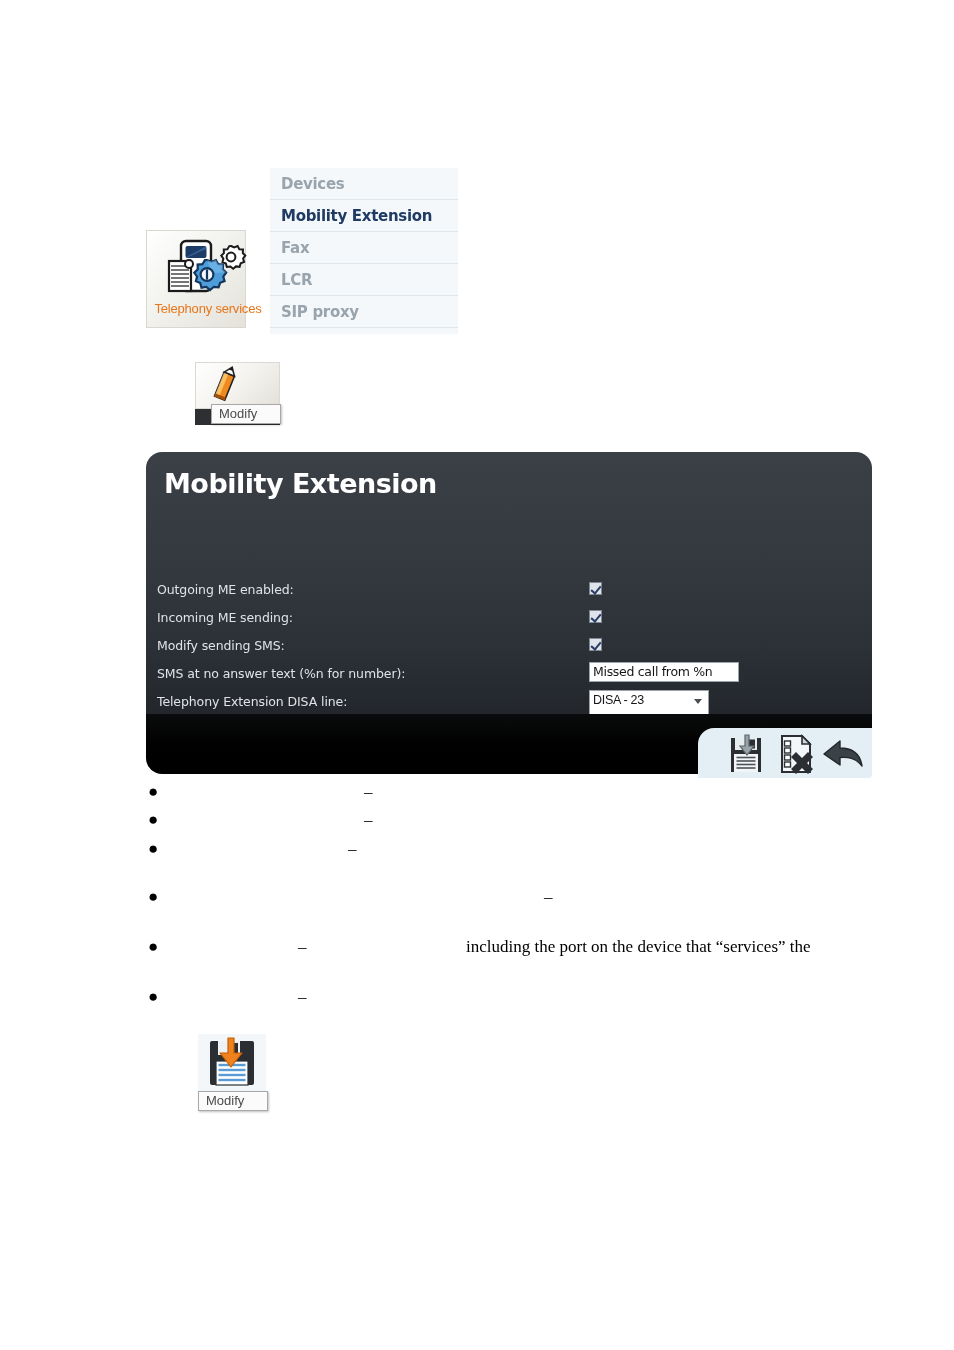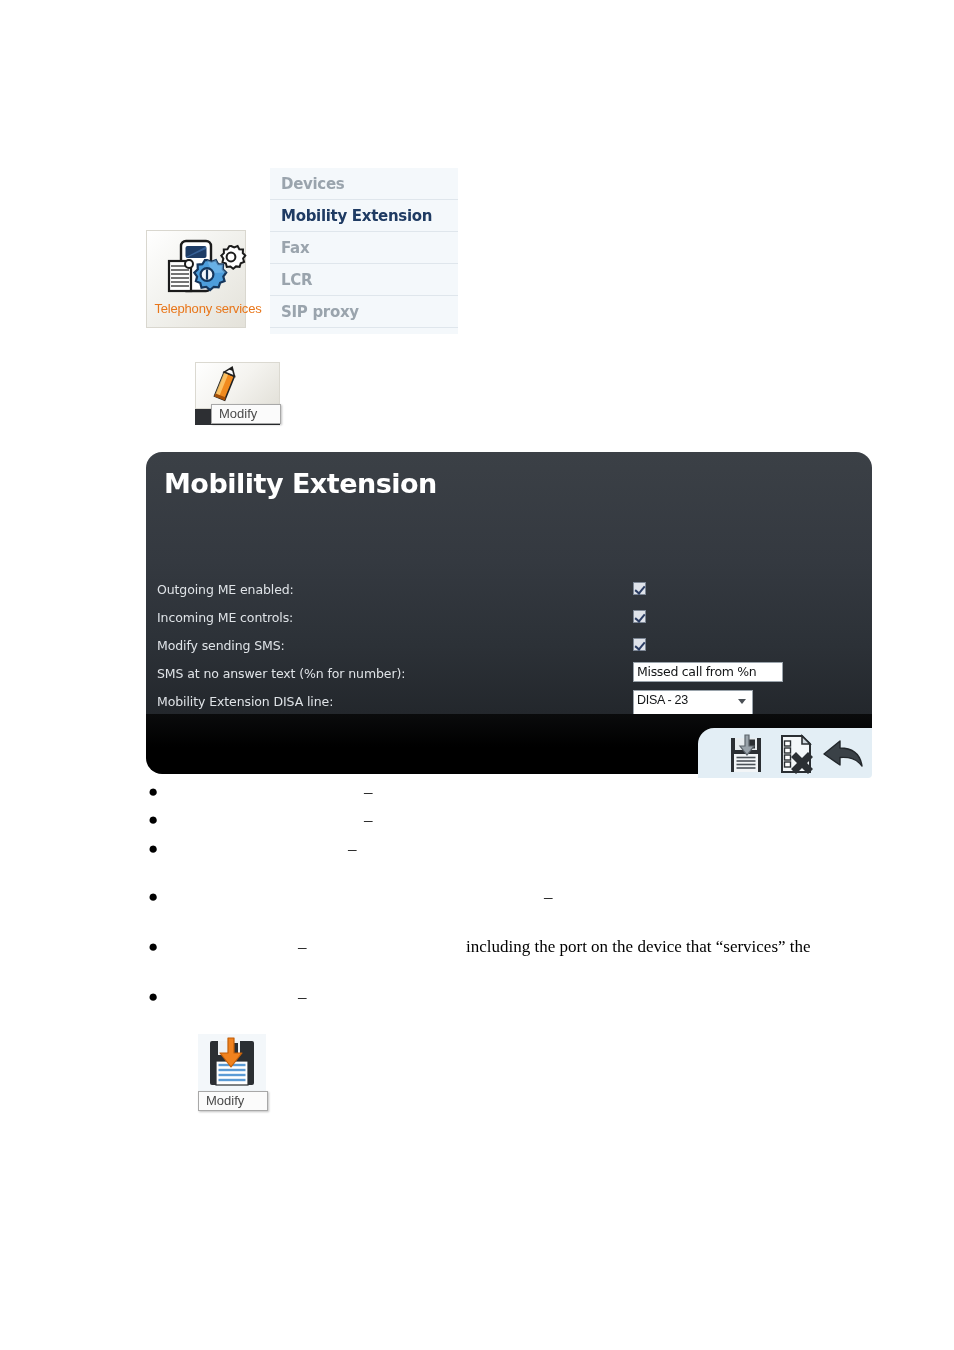--- a/index.html
+++ b/index.html
@@ -171,21 +171,21 @@
     left: 0;
     top: 4px;
     font-size: 12.5px;
     color: #dfe3e7;
     font-family: "DejaVu Sans", sans-serif;
     letter-spacing: -0.1px;
     white-space: nowrap;
   }
   .row-control {
     position: absolute;
-    left: 476px;
+    left: 432px;
     top: 0px;
   }
   .chk {
     width: 13px;
     height: 13px;
     background: #dfe3ea;
     border: 1px solid #7d8795;
     box-sizing: border-box;
     position: relative;
     display: block;
@@ -405,21 +405,21 @@
     <div id="form-rows">
 
       <div class="form-row">
         <div class="row-label">Outgoing ME enabled:</div>
         <div class="row-control">
           <span class="chk"></span>
         </div>
       </div>
 
       <div class="form-row">
-        <div class="row-label">Incoming ME controls:</div>
+        <div class="row-label">Incoming ME sending:</div>
         <div class="row-control">
           <span class="chk"></span>
         </div>
       </div>
 
       <div class="form-row">
         <div class="row-label">Modify sending SMS:</div>
         <div class="row-control">
           <span class="chk"></span>
         </div>
@@ -427,21 +427,21 @@
 
       <div class="form-row">
         <div class="row-label">SMS at no answer text (%n for number):</div>
         <div class="row-control">
           <div class="txtfield">Missed call from %n</div>
         </div>
       </div>
 
 
       <div class="form-row">
-        <div class="row-label">Mobility Extension DISA line:</div>
+        <div class="row-label">Telephony Extension DISA line:</div>
         <div class="row-control">
           <div class="selectfield">
             <span>DISA - 23</span>
             <span class="select-arrow"></span>
           </div>
         </div>
       </div>
 
     </div>
   </div>

